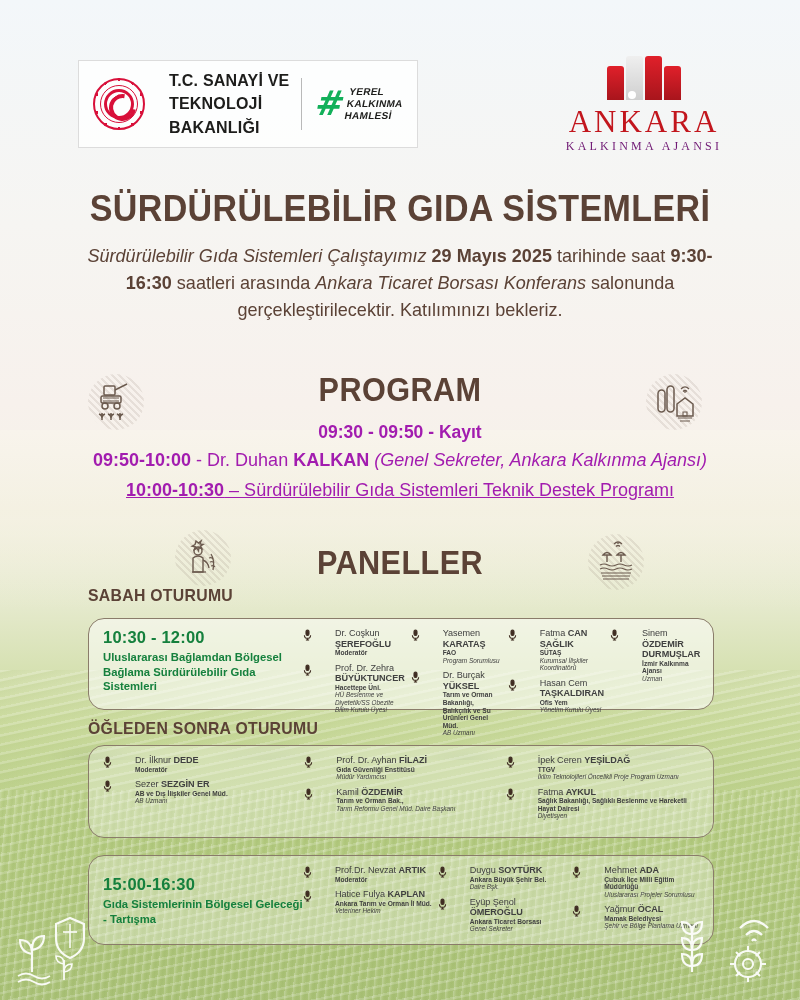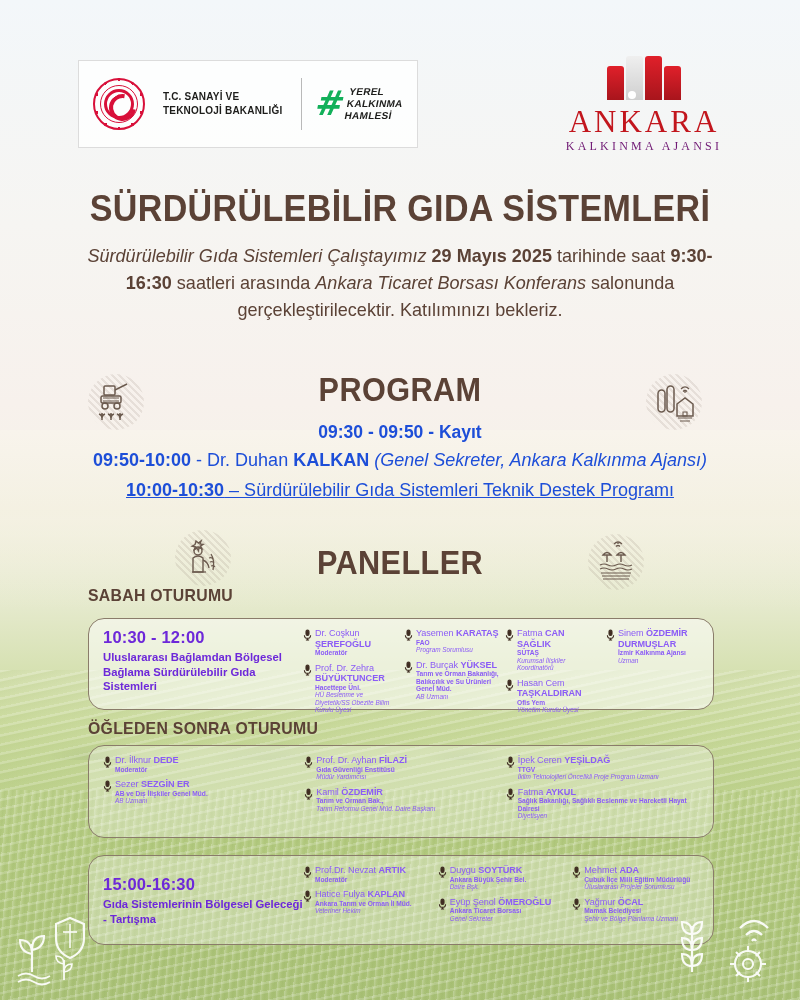--- a/index.html
+++ b/index.html
@@ -44,21 +44,21 @@
     background:radial-gradient(circle 1.6px at 50% 3%,#d8103a 99%,transparent),
                radial-gradient(circle 1.6px at 76% 10%,#d8103a 99%,transparent),
                radial-gradient(circle 1.6px at 93% 32%,#d8103a 99%,transparent),
                radial-gradient(circle 1.6px at 93% 66%,#d8103a 99%,transparent),
                radial-gradient(circle 1.6px at 76% 89%,#d8103a 99%,transparent),
                radial-gradient(circle 1.6px at 50% 97%,#d8103a 99%,transparent),
                radial-gradient(circle 1.6px at 24% 89%,#d8103a 99%,transparent),
                radial-gradient(circle 1.6px at 7% 66%,#d8103a 99%,transparent),
                radial-gradient(circle 1.6px at 7% 32%,#d8103a 99%,transparent),
                radial-gradient(circle 1.6px at 24% 10%,#d8103a 99%,transparent);}
-  .ministry-text{margin-left:18px;font-size:10px;font-weight:bold;color:#1d1d1b;
+  .ministry-text{margin-left:24px;font-size:16px;font-weight:bold;color:#1d1d1b;
     line-height:1.45;letter-spacing:.2px;}
   .logo-divider{width:1px;height:52px;background:#b9b9b9;margin:0 14px 0 auto;}
   .hamle{display:flex;align-items:center;}
   .hash{font-size:34px;font-weight:bold;color:#12b05a;line-height:.8;
     font-family:"DejaVu Sans",sans-serif;transform:skewX(-11deg);}
   .hamle-text{margin-left:3px;font-size:10px;font-weight:bold;color:#1d1d1b;
     line-height:1.18;transform:skewX(-11deg);letter-spacing:.3px;}
   .ankara-logo{position:absolute;right:56px;top:0;width:200px;text-align:center;}
   .ankara-mark{height:44px;display:flex;justify-content:center;align-items:flex-end;gap:2px;}
   .am{width:17px;background:linear-gradient(180deg,#e0202a,#a8151c);border-radius:3px 3px 0 0;}
@@ -78,21 +78,21 @@
     font-family:"Liberation Sans",sans-serif;transform:scaleX(.92);}
   .intro{position:absolute;top:243px;left:70px;right:70px;text-align:center;
     font-size:19px;line-height:1.42;color:#5b4236;transform:scaleX(.95);}
   .intro i{font-style:italic;}
   .intro b{font-weight:bold;}
 
   .section-title{text-align:center;font-size:34px;font-weight:bold;color:#5b4236;
     letter-spacing:.5px;transform:scaleX(.9);}
   #program-title{position:absolute;top:370px;left:0;right:0;}
   .program-lines{position:absolute;top:418px;left:60px;right:60px;text-align:center;
-    color:#1d4ed8;font-size:17px;line-height:1.62;}
+    color:#a21caf;font-size:17px;line-height:1.62;}
   .program-lines b{font-weight:bold;}
   .program-lines i{font-style:italic;}
   .pl1{font-weight:bold;font-size:17.5px;}
 
   #paneller-title{position:absolute;top:543px;left:0;right:0;}
   .session-label{position:absolute;font-size:17px;font-weight:bold;color:#5b4236;
     letter-spacing:.3px;transform:scaleX(.93);transform-origin:left center;}
   #sabah-label{top:586px;left:88px;}
   #ogleden-label{top:719px;left:88px;}
 
@@ -110,28 +110,28 @@
   #corner-left{left:14px;bottom:10px;}
   #corner-right{right:10px;bottom:8px;}
 
   
   .panel{position:absolute;left:88px;width:626px;border:1.3px solid #8a7c6a;
     border-radius:16px;background:rgba(255,255,255,.30);box-sizing:border-box;}
   #panel-1{top:618px;height:92px;background:rgba(255,255,255,.52);}
   #panel-2{top:745px;height:93px;}
   #panel-3{top:855px;height:90px;}
   .panel-inner{display:flex;height:100%;padding:9px 12px 8px 14px;box-sizing:border-box;}
-  .panel-left{width:200px;flex:0 0 200px;color:#6d28d9;}
+  .panel-left{width:200px;flex:0 0 200px;color:#15803d;}
   .panel-time{font-size:16.5px;font-weight:bold;letter-spacing:.2px;}
   .panel-topic{font-size:11.3px;font-weight:bold;line-height:1.3;margin-top:3px;}
   .speakers{flex:1;display:flex;gap:6px;}
   .spk-col{flex:1;display:flex;flex-direction:column;gap:6px;}
   .spk{display:flex;gap:3px;}
   .mic{flex:0 0 9px;margin-top:1px;}
-  .spk-txt{line-height:1.16;color:#8b5cf6;}
+  .spk-txt{line-height:1.16;color:#404040;margin-left:20px;}
   .spk-name{font-size:9.1px;font-weight:bold;letter-spacing:-.05px;}
   .spk-name .given{font-weight:normal;}
   .spk-org{font-size:6.6px;font-weight:bold;}
   .spk-role{font-size:6.4px;font-style:italic;}
 </style>
 </head>
 <body>
 
 <div id="bg">
   <div class="bg-sky"></div>

